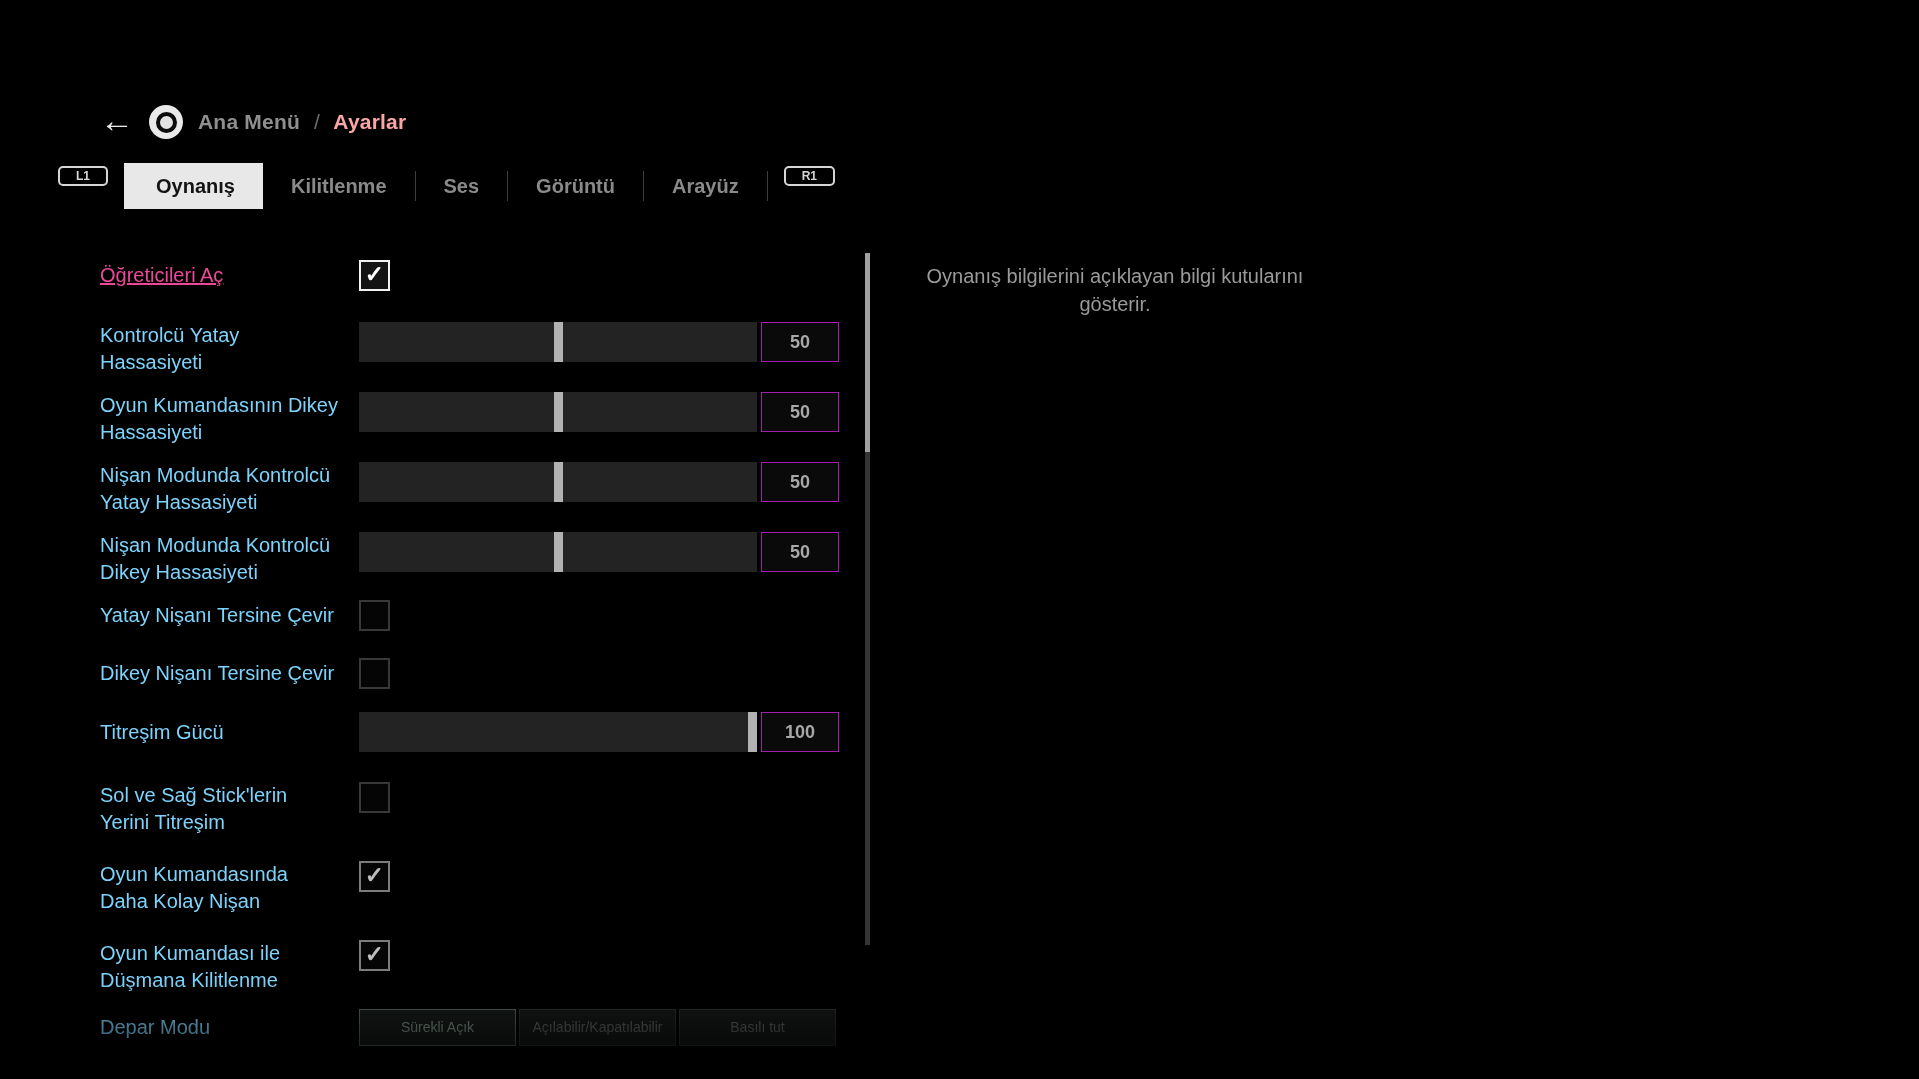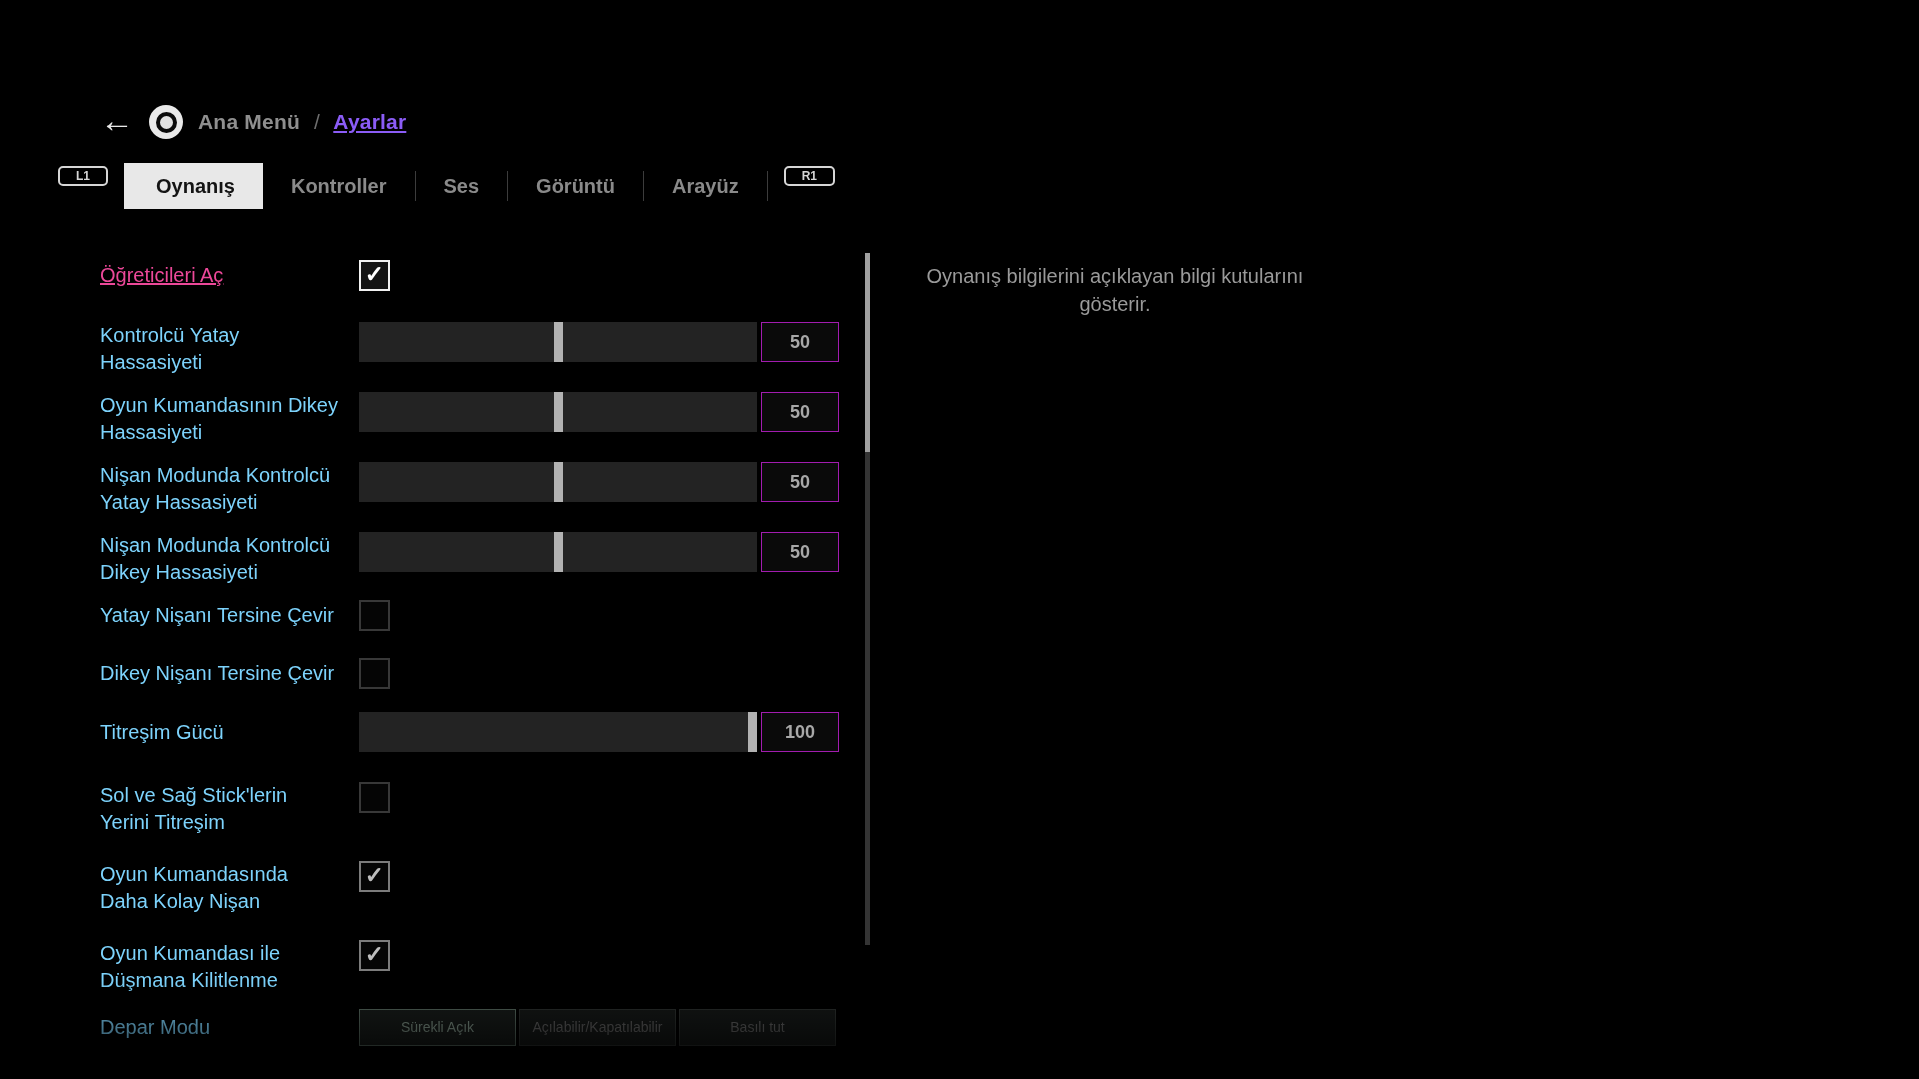--- a/index.html
+++ b/index.html
@@ -11,21 +11,21 @@
             display:flex; align-items:center; gap:15px; }
   .back-arrow { color:#e9e9e9; font-size:34px; font-weight:bold; line-height:34px;
                 cursor:pointer; transform:translateY(-2px); }
   .circle-btn { width:34px; height:34px; border-radius:50%; background:#e9e9e9;
                 display:flex; align-items:center; justify-content:center; }
   .circle-btn .inner { width:21px; height:21px; border-radius:50%;
                        border:4.5px solid #0b0b0b; background:#e2e2e2; }
   .crumbs { font-size:21px; font-weight:bold; letter-spacing:.2px; }
   .crumb-root { color:#8f8f8f; }
   .crumb-sep  { color:#6e6e6e; margin:0 8px; font-weight:normal; }
-  .crumb-cur  { color:#8b5cf6;text-decoration:underline; }
+  .crumb-cur  { color:#fca5a5; }
 
   
   #tabbar { position:absolute; left:58px; top:163px; height:46px;
             display:flex; align-items:center; }
   .shoulder-badge { border:2px solid #d6d6d6; border-radius:5px; color:#d6d6d6;
                     font-size:12px; font-weight:bold; padding:1px 16px;
                     transform:translateY(-10px); }
   .badge-l1 { margin-right:16px; }
   .badge-r1 { margin-left:16px; }
   .tab { height:46px; line-height:46px; padding:0 28px; font-size:20px;
@@ -85,21 +85,21 @@
   <span class="crumbs">
     <span class="crumb-root">Ana Menü</span>
     <span class="crumb-sep">/</span>
     <span class="crumb-cur">Ayarlar</span>
   </span>
 </div>
 
 <div id="tabbar">
   <span class="shoulder-badge badge-l1">L1</span>
   <div class="tab selected">Oynanış</div>
-  <div class="tab">Kontroller</div>
+  <div class="tab">Kilitlenme</div>
   <div class="tab-divider"></div>
   <div class="tab">Ses</div>
   <div class="tab-divider"></div>
   <div class="tab">Görüntü</div>
   <div class="tab-divider"></div>
   <div class="tab">Arayüz</div>
   <div class="tab-divider"></div>
   <span class="shoulder-badge badge-r1">R1</span>
 </div>
 

